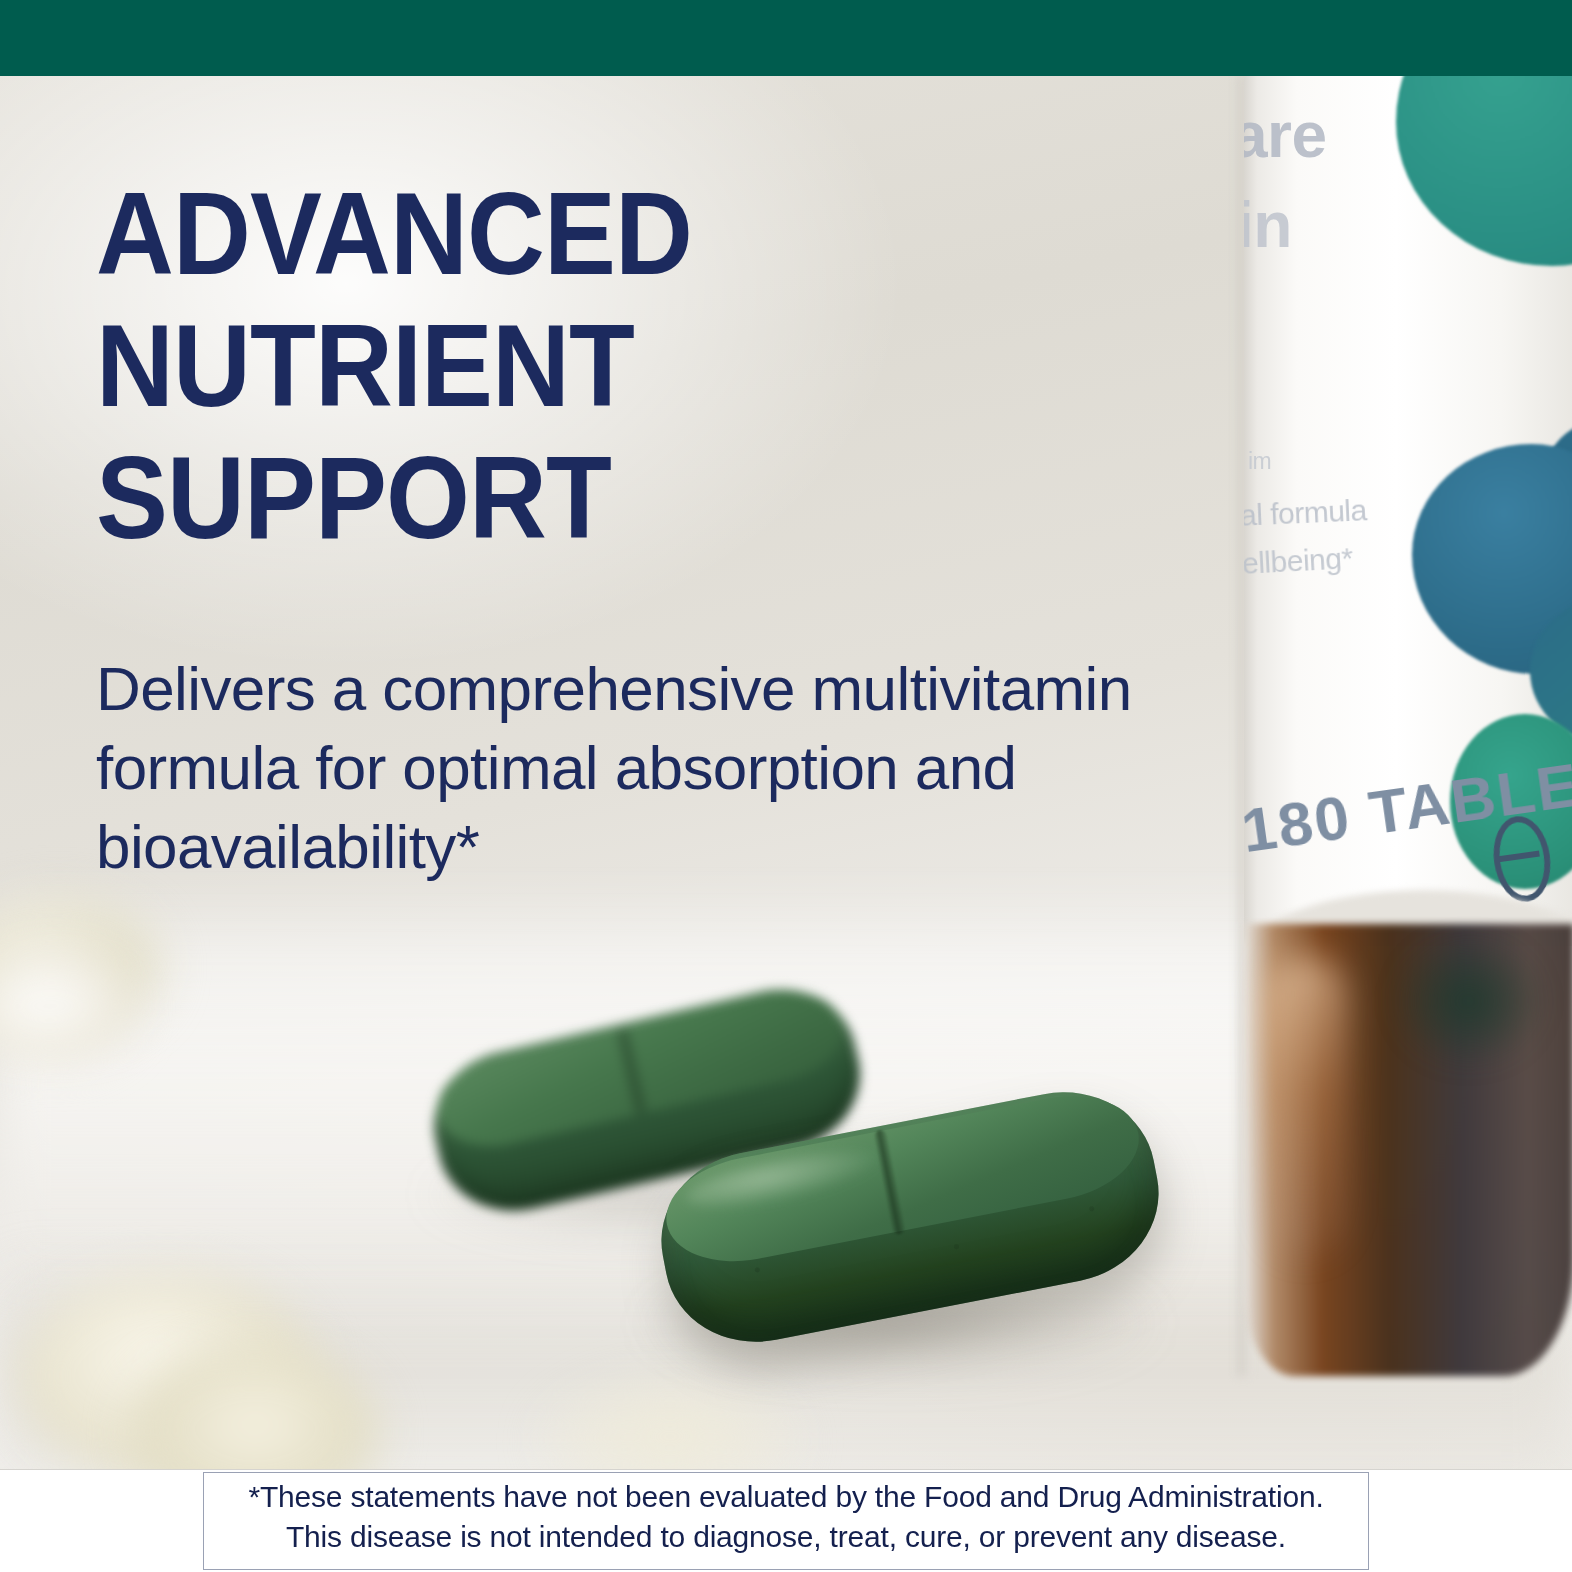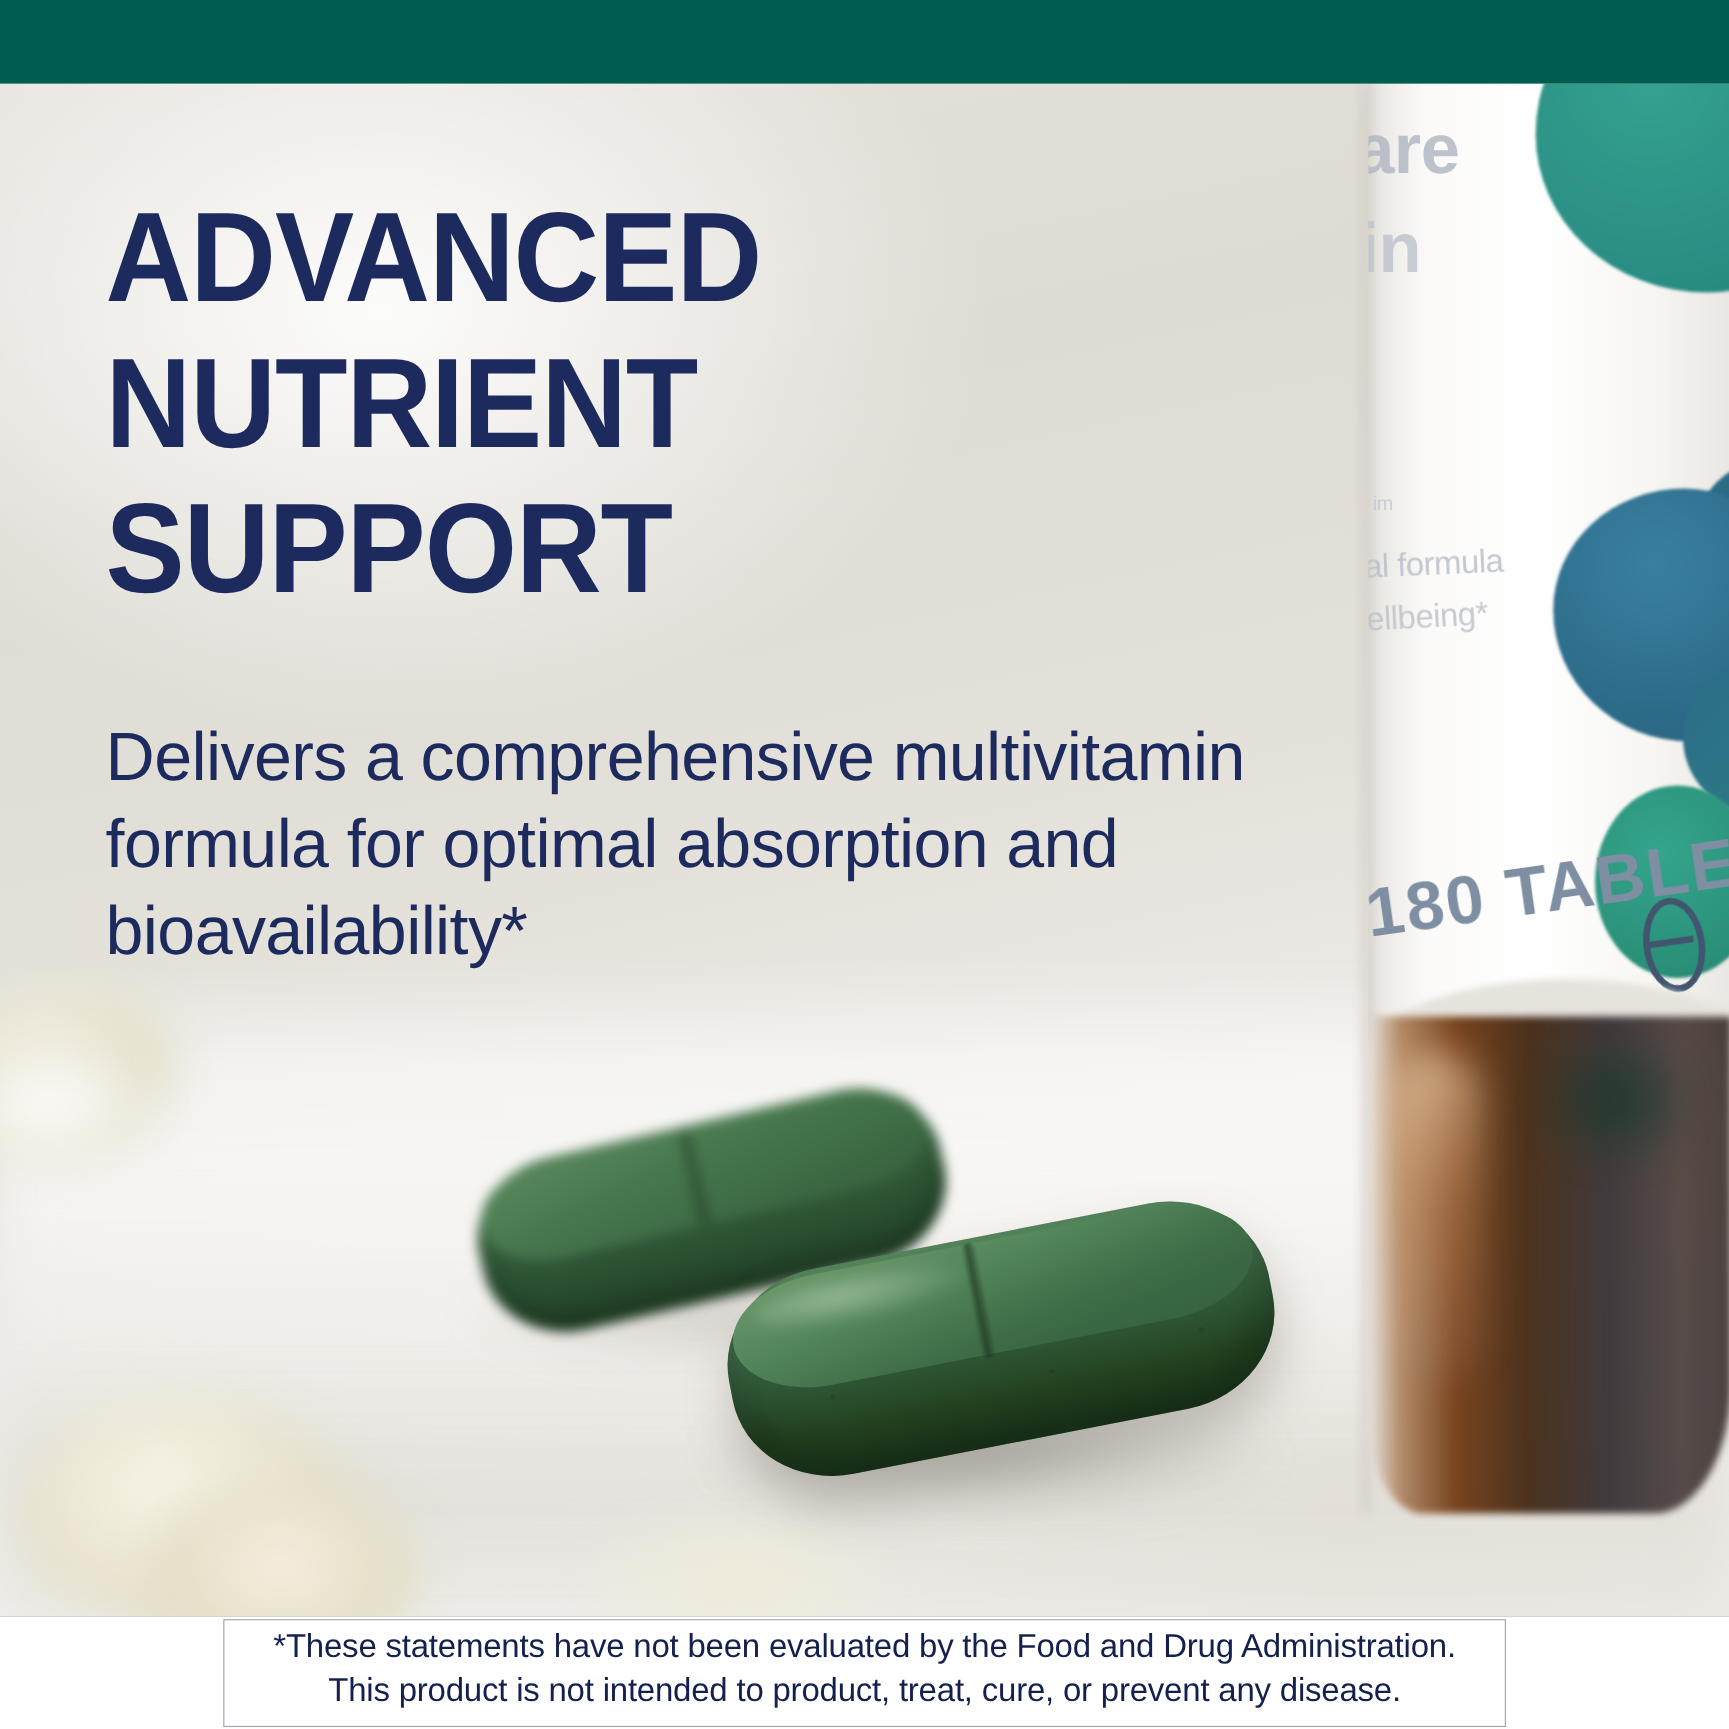--- a/index.html
+++ b/index.html
@@ -105,21 +105,21 @@
     position: absolute;
     color: #b8bec7;
     font-weight: 700;
     letter-spacing: -0.5px;
     white-space: nowrap;
     filter: blur(0.7px);
     opacity: 0.85;
   }
   .lt-care   { left: -12px; top: 22px;  font-size: 64px; color: #b2b8c4; }
   .lt-min    { left: -8px;  top: 112px; font-size: 64px; color: #bfc4cd; }
-  .lt-small1 { left: 4px;   top: 372px; font-size: 18px; font-weight: 400; color: #c4c9d1; }
+  .lt-small1 { left: 4px;   top: 372px; font-size: 23px; font-weight: 400; color: #c4c9d1; }
   .lt-small2 { left: -4px;  top: 420px; font-size: 30px; font-weight: 400; color: #b9bfc9; transform: rotate(-2.5deg); }
   .lt-small3 { left: -2px;  top: 468px; font-size: 30px; font-weight: 400; color: #bcc2cb; transform: rotate(-3deg); }
 
   .label-tablets {
     position: absolute;
     left: -4px; top: 690px;
     font-size: 62px;
     font-weight: 700;
     letter-spacing: 2px;
     color: #7f8fa3;
@@ -412,17 +412,17 @@
   <div class="copy">
     <h1 class="headline">ADVANCED
 NUTRIENT
 SUPPORT</h1>
     <p class="subhead">Delivers a comprehensive multivitamin formula for optimal absorption and bioavailability*</p>
   </div>
 
   <div class="footer">
     <div class="footer-box">
       <span class="footer-line">*These statements have not been evaluated by the Food and Drug Administration.</span>
-      <span class="footer-line">This product is not intended to product, treat, cure, or prevent any disease.</span>
+      <span class="footer-line">This disease is not intended to diagnose, treat, cure, or prevent any disease.</span>
     </div>
   </div>
 
 </div>
 
 </body></html>

